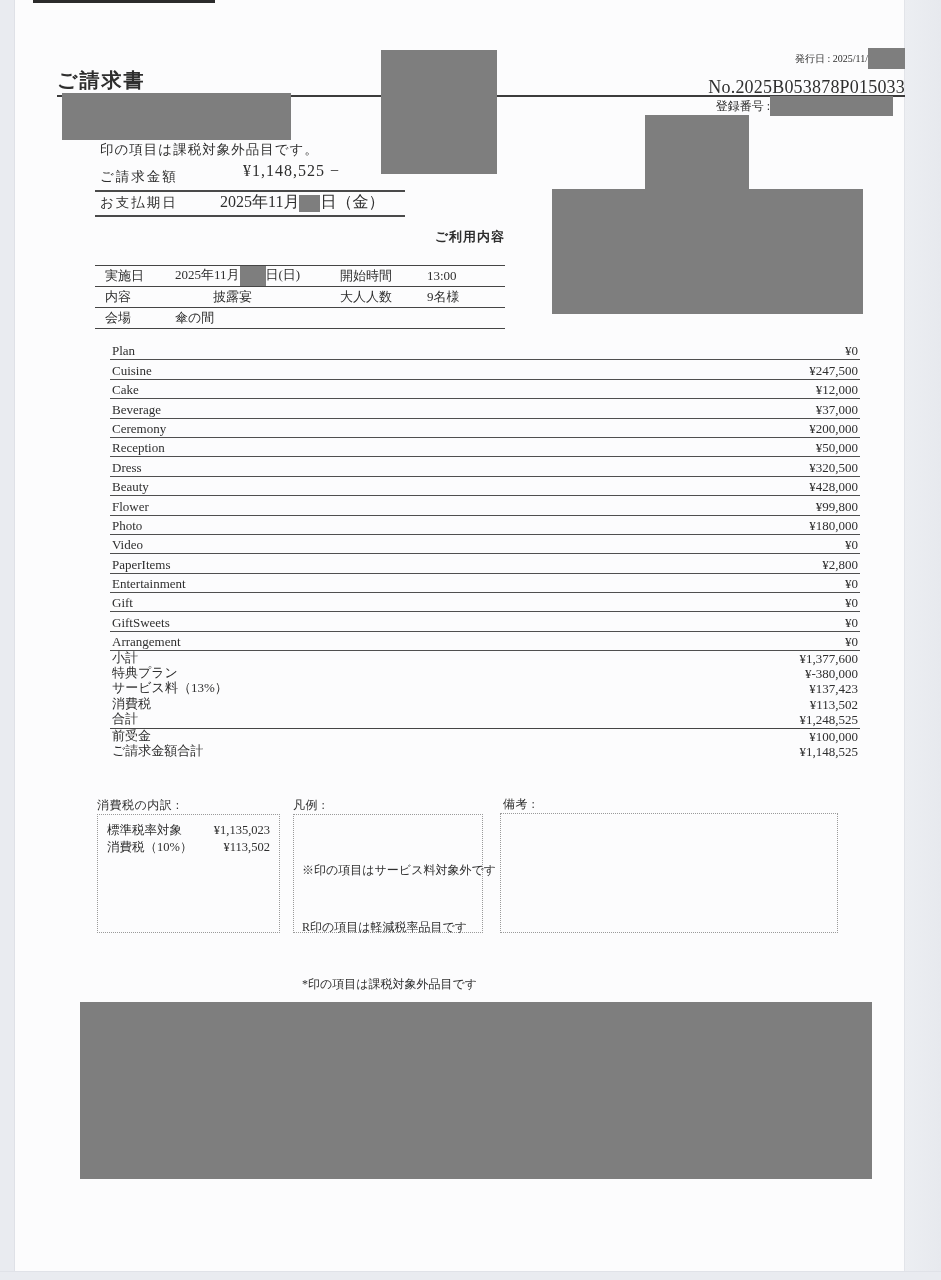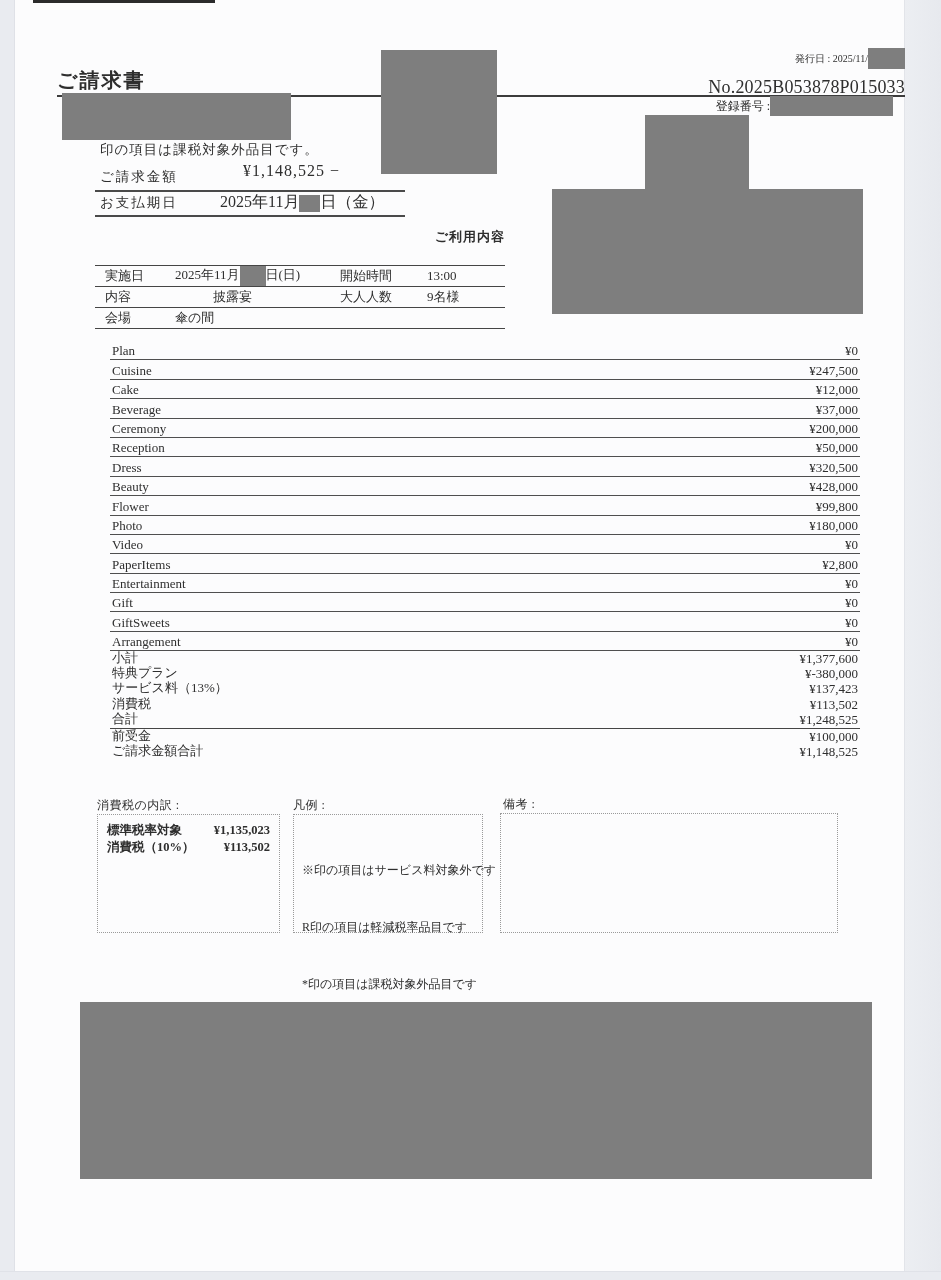--- a/index.html
+++ b/index.html
@@ -42,21 +42,21 @@
 
   
   .charges{position:absolute;left:95px;top:341px;width:750px;margin-left:15px;}
   .item-row{display:flex;justify-content:space-between;align-items:flex-end;height:18.4px;border-bottom:1.5px solid #4f4f4f;font-size:13px;padding:0 2px;}
   .summary-row{display:flex;justify-content:space-between;align-items:flex-end;height:15.4px;font-size:13px;padding:0 2px;}
   .summary-row.total-rule{border-bottom:1.5px solid #454545;}
 
   
   .box-label{position:absolute;font-size:12px;letter-spacing:.5px;}
   .dotted-box{position:absolute;border:1.5px dotted #9a9a9a;box-sizing:border-box;background:#fcfcfd;}
-  .tax-box{left:97px;top:814px;width:183px;height:119px;padding:7px 9px;font-weight:bold;}
+  .tax-box{left:97px;top:814px;width:183px;height:119px;padding:7px 9px;}
   .tax-row{display:flex;justify-content:space-between;font-size:12.5px;line-height:17px;}
   .legend-box{left:293px;top:814px;width:190px;height:119px;padding:7px 8px;}
   .legend-line{font-size:12px;line-height:17px;white-space:nowrap;margin-top:40px;}
   .remarks-box{left:500px;top:813px;width:338px;height:120px;}
 </style>
 </head>
 <body>
 
 <div class="page">
 

